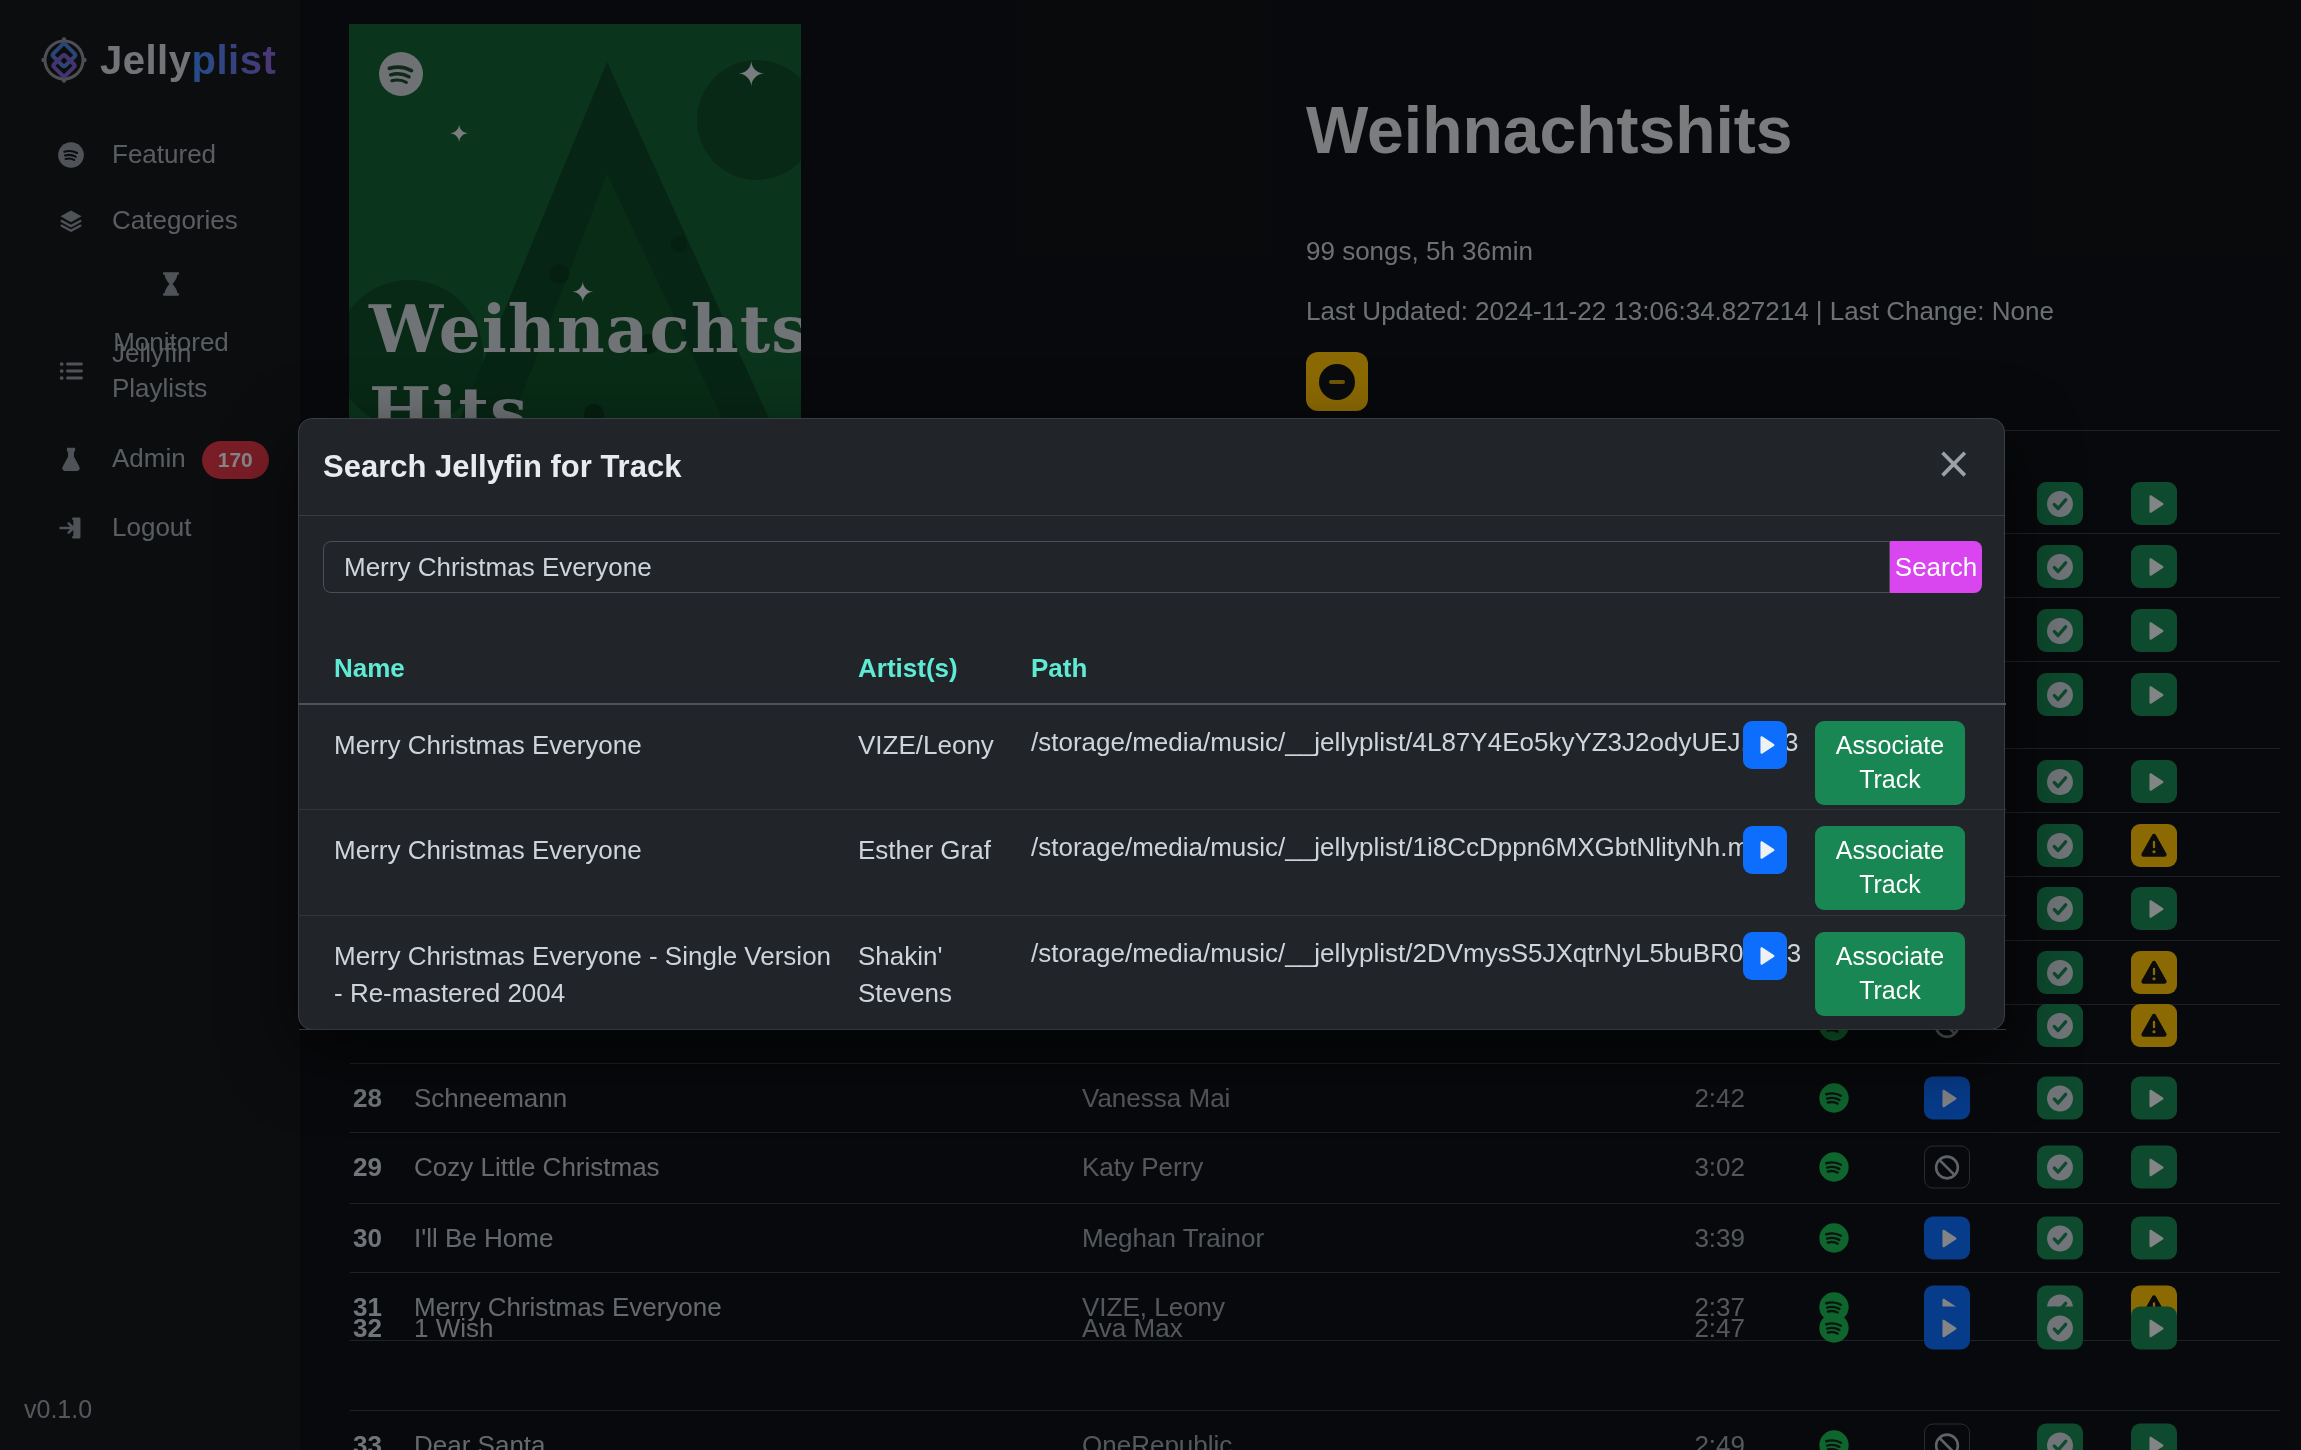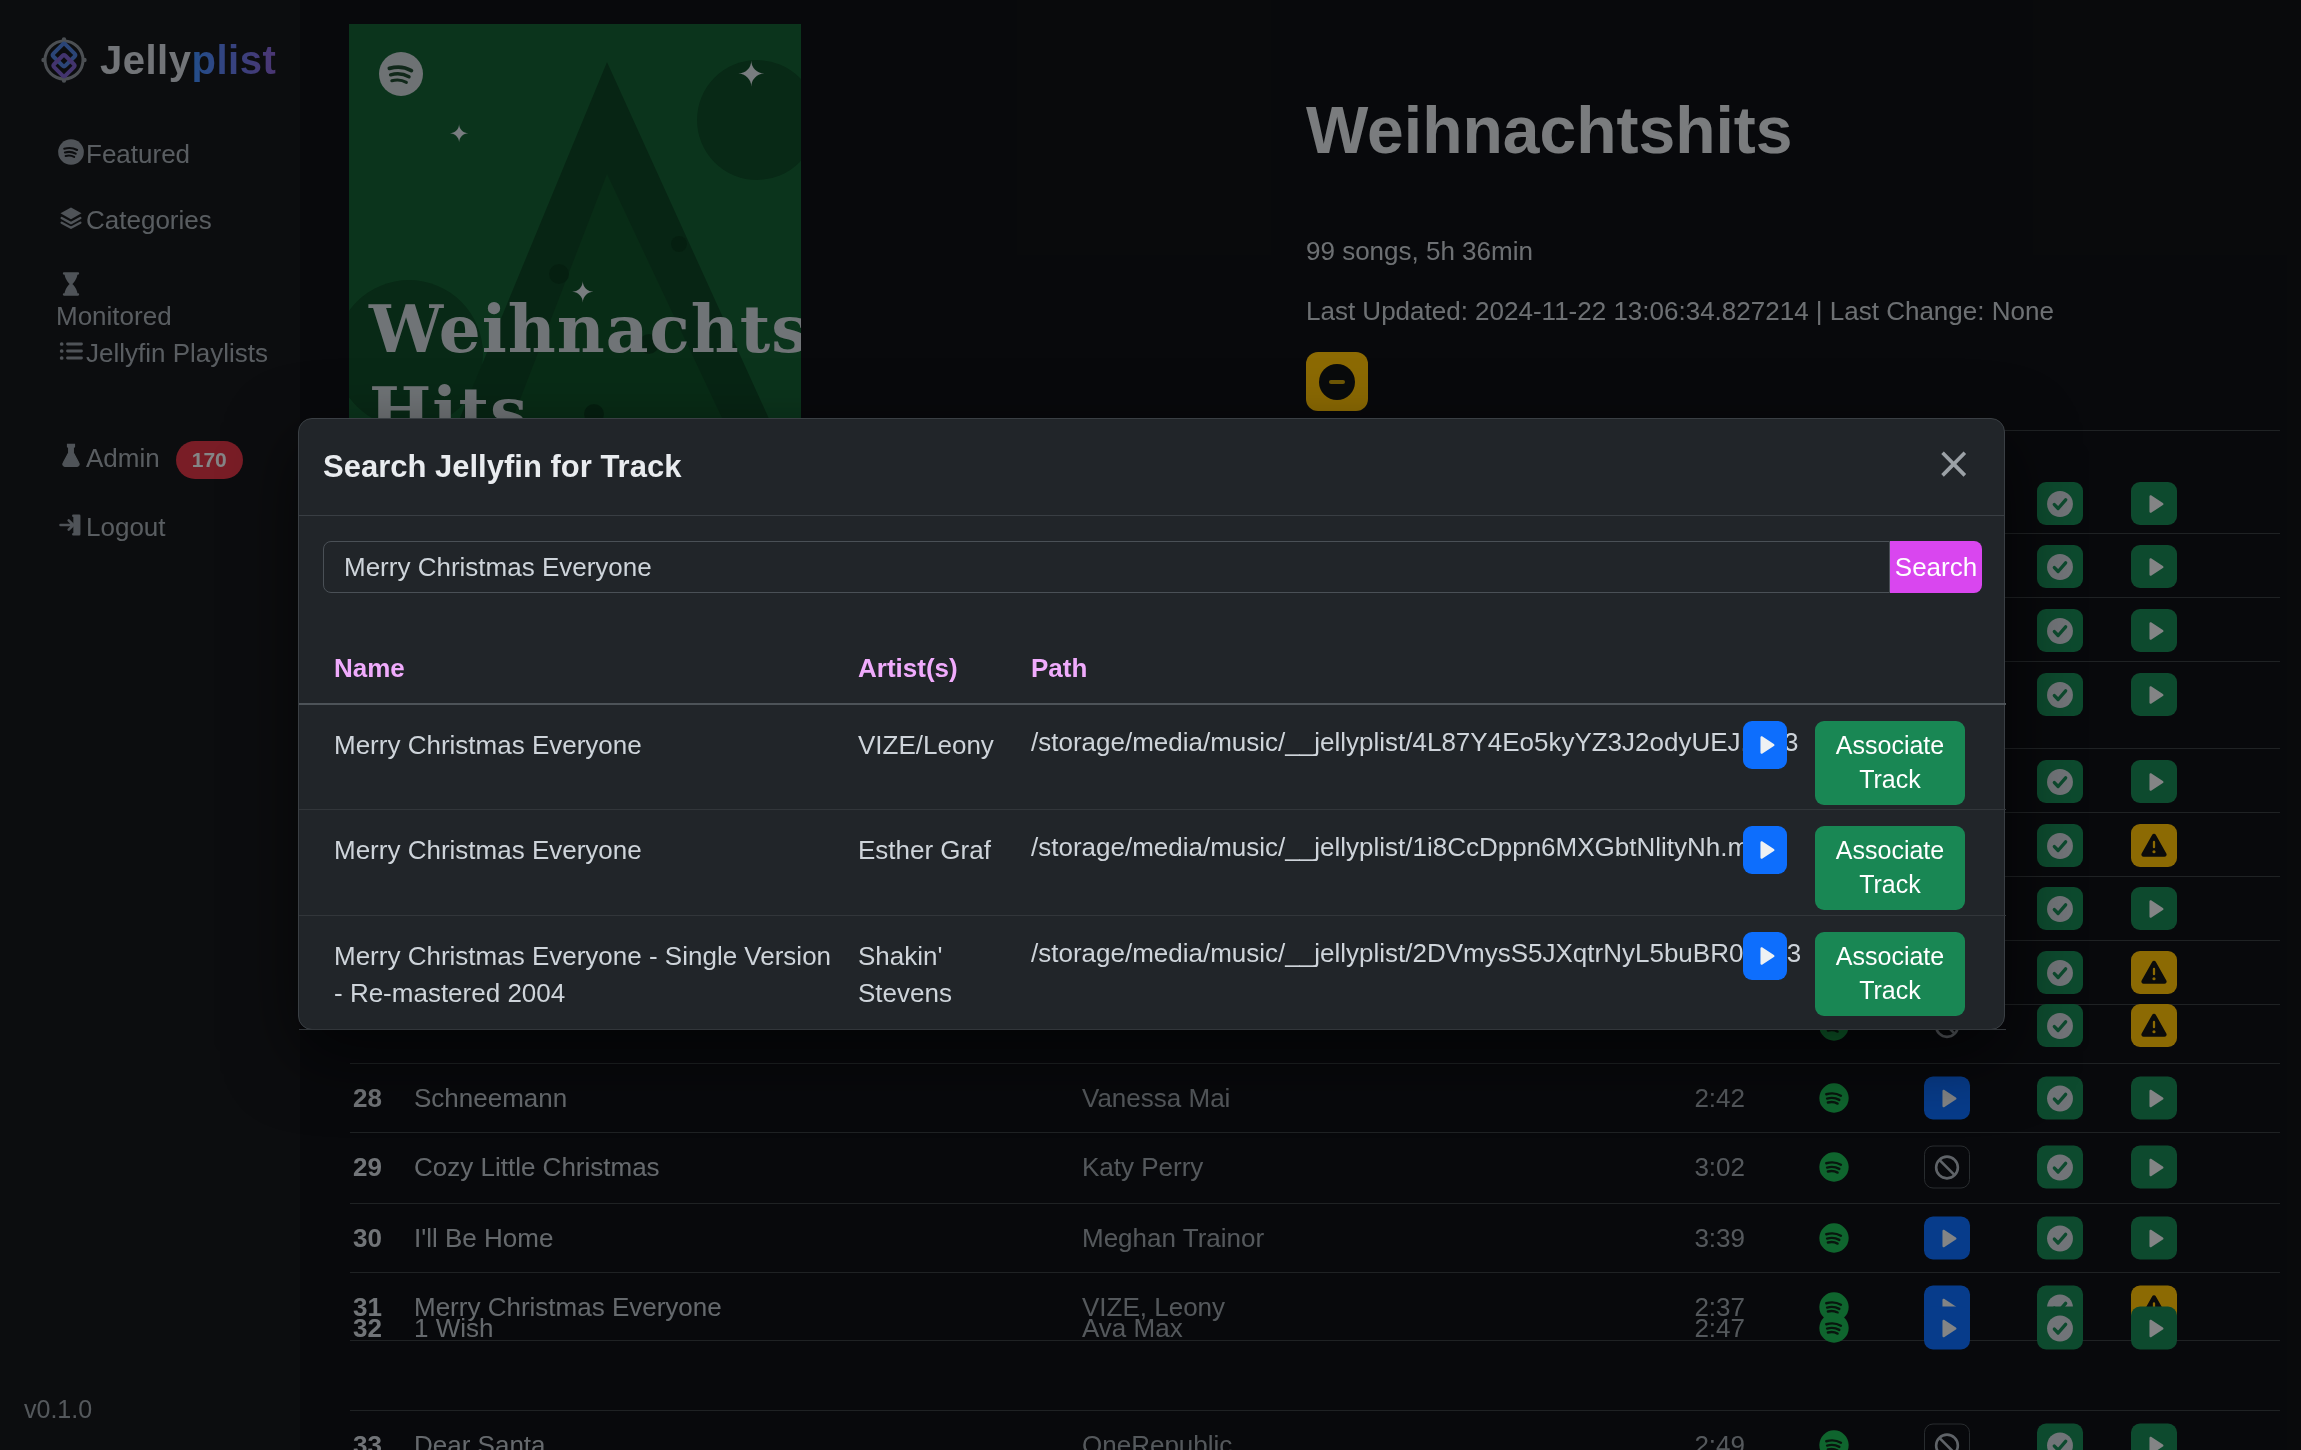--- a/index.html
+++ b/index.html
@@ -7,21 +7,21 @@
   body { font-family:"Liberation Sans","DejaVu Sans",sans-serif; }
   #screen { position:relative; width:2301px; height:1450px; overflow:hidden; background:#101216; }
 
   
   #sidebar { position:absolute; left:0; top:0; width:300px; height:1450px; background:#17191d; z-index:1; }
   #brand { position:absolute; left:40px; top:36px; display:flex; align-items:center; gap:12px; }
   #brand .logo-mark { width:48px; height:48px; }
   #brand .brand-text { font-size:40px; font-weight:bold; letter-spacing:.5px; }
   #brand .jelly { color:#cfd4da; }
   #brand .plist { background:linear-gradient(90deg,#3f8efc,#8a63d2); -webkit-background-clip:text; background-clip:text; color:transparent; }
-  .side-item { position:absolute; left:56px; display:flex; color:#a3aab1; font-size:26px; cursor:pointer; width:230px; }
+  .side-item { position:absolute; left:56px; display:flex; align-items:center; gap:26px; color:#a3aab1; font-size:26px; cursor:pointer; width:230px; }
   .side-item .icon { width:30px; height:30px; flex:0 0 30px; display:flex; align-items:center; justify-content:center; }
   .side-item .icon svg { width:28px; height:28px; fill:#9198a0; stroke:#9198a0; }
   .side-item .lbl { line-height:1.35; }
   .badge-danger { display:inline-block; margin-left:16px; background:#dc3545; color:#f1f3f5; font-size:21px; font-weight:bold; padding:5px 16px; border-radius:22px; }
   #version { position:absolute; left:24px; bottom:26px; color:#9aa1a8; font-size:25px; }
 
   
   #main { position:absolute; left:300px; top:0; width:2001px; height:1450px; z-index:1; }
 
   
@@ -60,21 +60,21 @@
   #backdrop { position:absolute; left:0; top:0; width:2301px; height:1450px; background:rgba(0,0,0,.45); z-index:50; }
   #modal { position:absolute; left:298px; top:418px; width:1707px; height:612px; background:#212529; border:1px solid #3a3f44; border-radius:14px; z-index:100; box-shadow:0 24px 70px rgba(0,0,0,.6); }
   #modal-header { position:relative; height:97px; border-bottom:1px solid #393e43; }
   #modal-title { position:absolute; left:24px; top:30px; font-size:31px; font-weight:bold; color:#e9ecef; }
   #modal-close { position:absolute; right:32px; top:22px; background:none; border:none; color:#9ba1a6; font-size:44px; line-height:1; cursor:pointer; font-family:"DejaVu Sans",sans-serif; }
   #search-group { position:absolute; left:24px; top:122px; width:1659px; height:52px; display:flex; }
   #search-input { flex:1; background:#212529; border:1px solid #4a5056; border-radius:8px 0 0 8px; color:#ced4da; font-size:26px; padding:0 20px; outline:none; font-family:inherit; }
   #search-btn { width:92px; background:#d946ef; color:#fff; border:none; border-radius:0 8px 8px 0; font-size:26px; cursor:pointer; font-family:inherit; }
   #mtable { position:absolute; left:0; top:222px; width:1707px; }
   #mtable-head { position:relative; height:64px; border-bottom:2px solid #4d5358; }
-  .mh { position:absolute; top:12px; font-size:26px; font-weight:bold; color:#f0abfc; }
+  .mh { position:absolute; top:12px; font-size:26px; font-weight:bold; color:#5eead4; }
   .mh-name { left:35px; } .mh-artists { left:559px; } .mh-path { left:732px; }
   .m-row { position:relative; border-bottom:1px solid #32363a; }
   .m-row .c-name { position:absolute; left:35px; top:22px; width:500px; font-size:26px; color:#ced4da; line-height:1.42; }
   .m-row .c-art  { position:absolute; left:559px; top:22px; width:150px; font-size:26px; color:#ced4da; line-height:1.42; }
   .m-row .c-path { position:absolute; left:732px; top:22px; width:700px; font-size:26px; color:#ced4da; }
   .m-row .m-play { position:absolute; left:1444px; top:16px; width:44px; height:48px; background:#0d6efd; border:none; border-radius:9px; display:flex; align-items:center; justify-content:center; cursor:pointer; }
   .m-row .m-assoc { position:absolute; left:1516px; top:16px; width:150px; min-height:76px; background:#198754; border:none; border-radius:9px; color:#fff; font-size:25px; line-height:1.35; cursor:pointer; font-family:inherit; padding:8px 10px; }
 </style>
 </head>
 <body>

